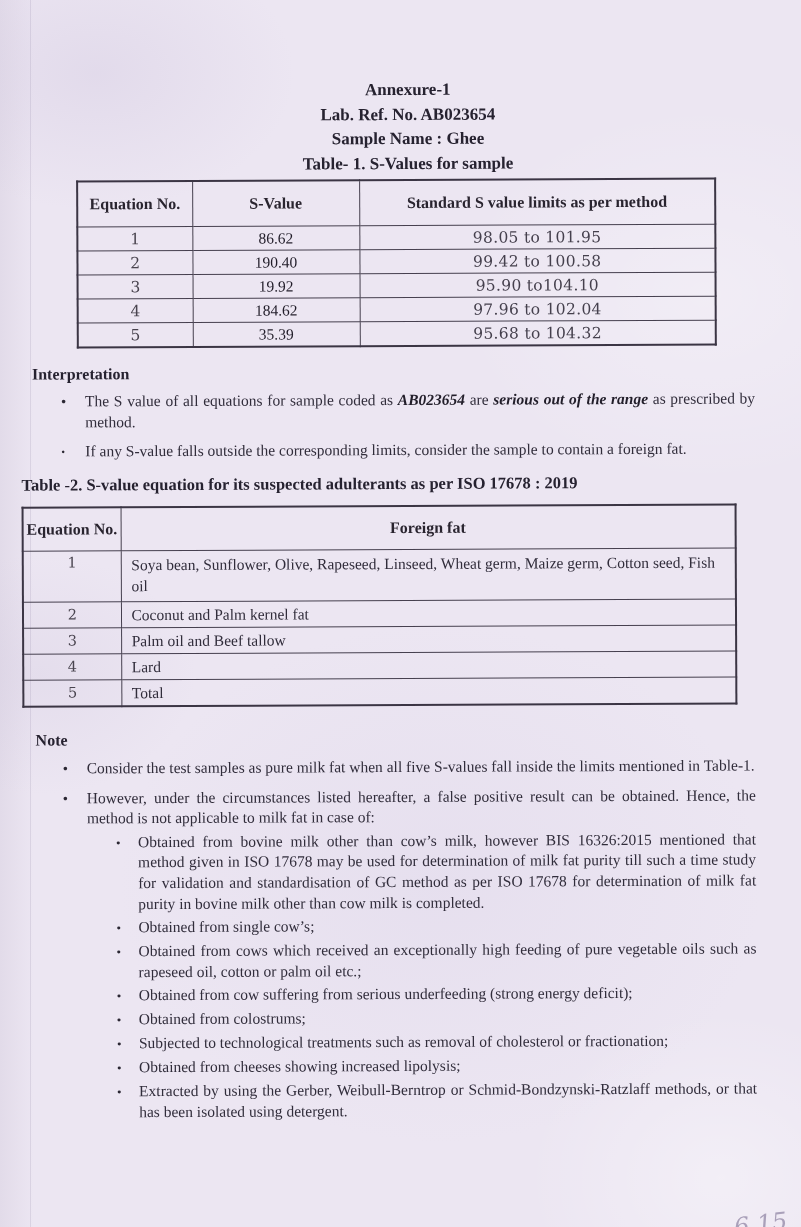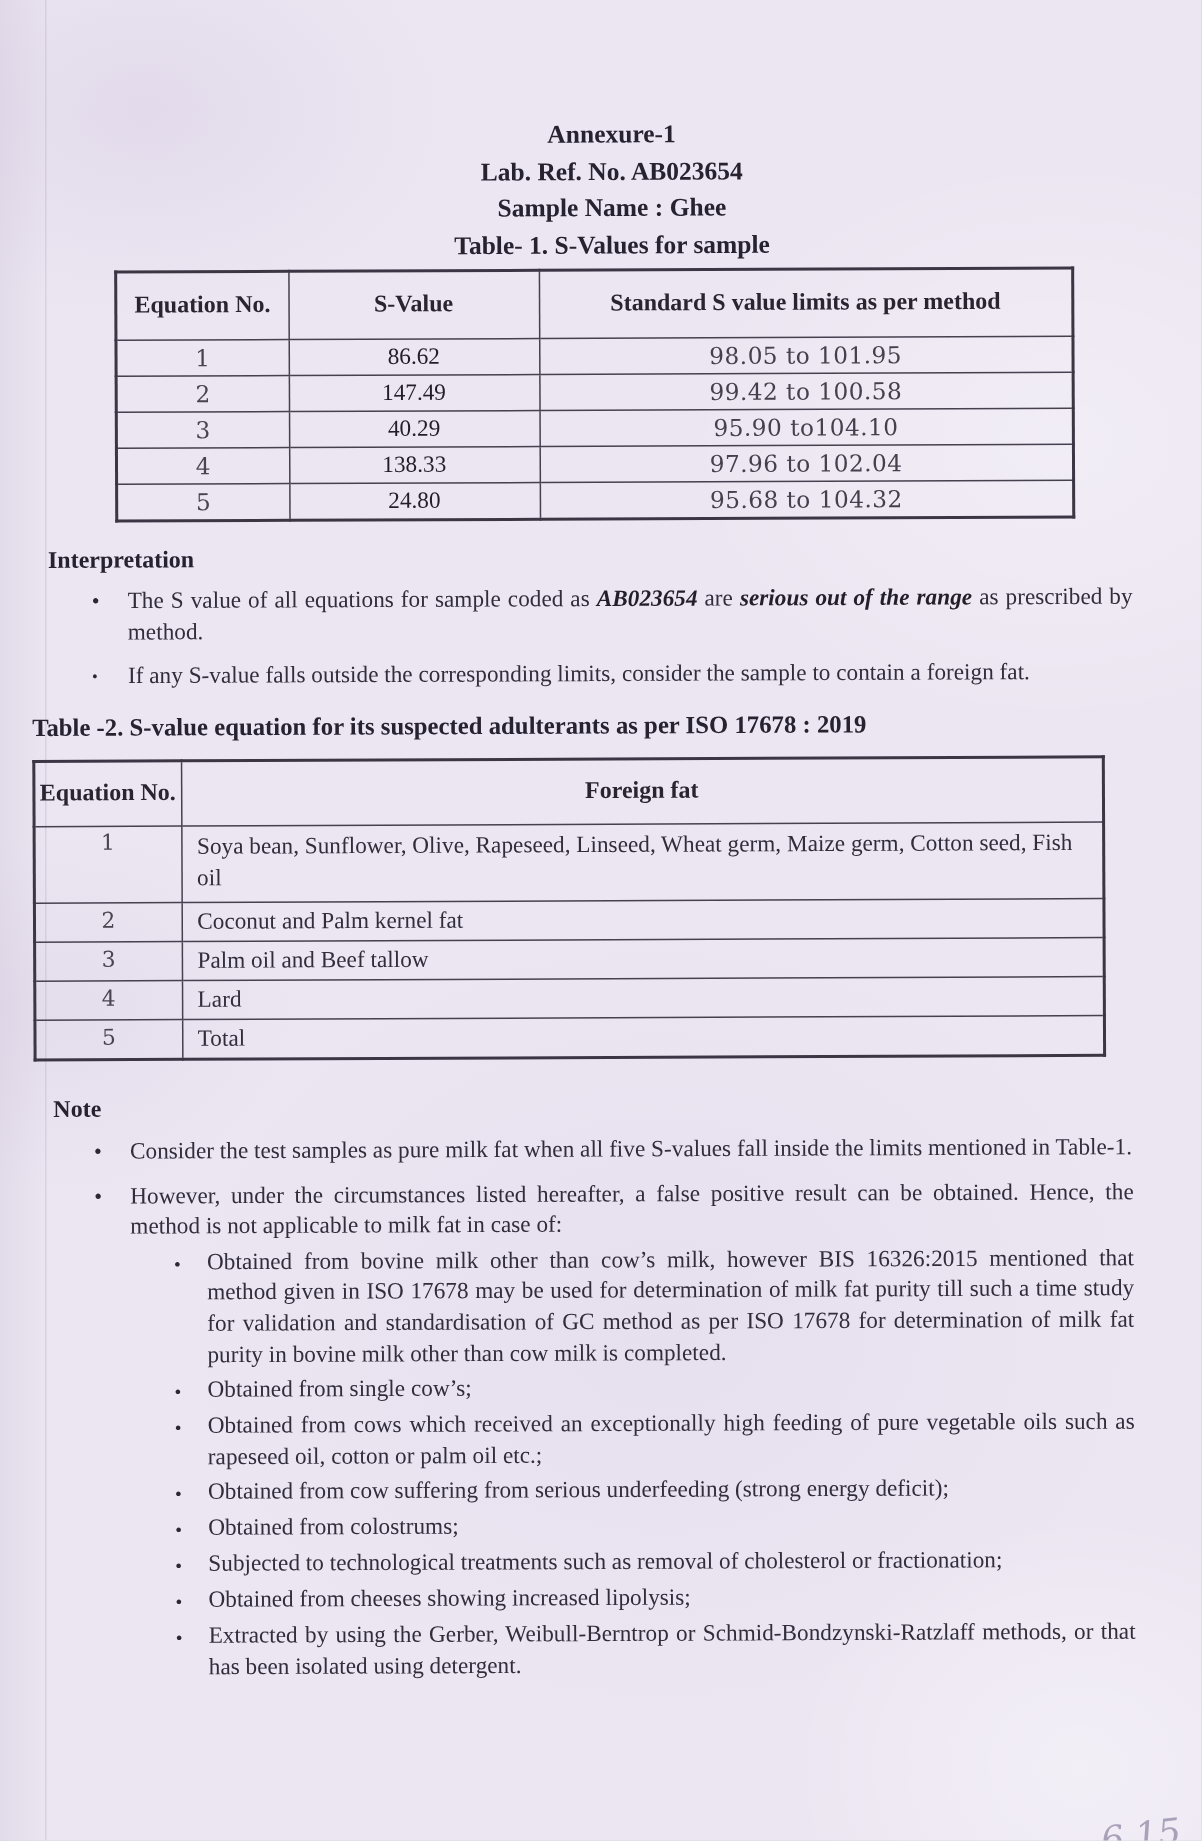--- a/index.html
+++ b/index.html
@@ -138,36 +138,36 @@
         <th>S-Value</th>
         <th>Standard S value limits as per method</th>
       </tr>
       <tr>
         <td class="eq-num">1</td>
         <td class="s-val">86.62</td>
         <td class="lim-val">98.05 to 101.95</td>
       </tr>
       <tr>
         <td class="eq-num">2</td>
-        <td class="s-val">147.49</td>
+        <td class="s-val">190.40</td>
         <td class="lim-val">99.42 to 100.58</td>
       </tr>
       <tr>
         <td class="eq-num">3</td>
-        <td class="s-val">40.29</td>
+        <td class="s-val">19.92</td>
         <td class="lim-val">95.90 to104.10</td>
       </tr>
       <tr>
         <td class="eq-num">4</td>
-        <td class="s-val">138.33</td>
+        <td class="s-val">184.62</td>
         <td class="lim-val">97.96 to 102.04</td>
       </tr>
       <tr>
         <td class="eq-num">5</td>
-        <td class="s-val">24.80</td>
+        <td class="s-val">35.39</td>
         <td class="lim-val">95.68 to 104.32</td>
       </tr>
     </tbody>
       </table>
 
     <div class="sec-head interp-head">Interpretation</div>
     <div class="bullets">
       <div class="bullet-row">
         <span class="blt">•</span>
         <span class="btext"><span>The S value of all equations for sample coded as </span><b>AB023654</b><span> are </span><b>serious out of the range</b><span> as prescribed by method.</span></span>

